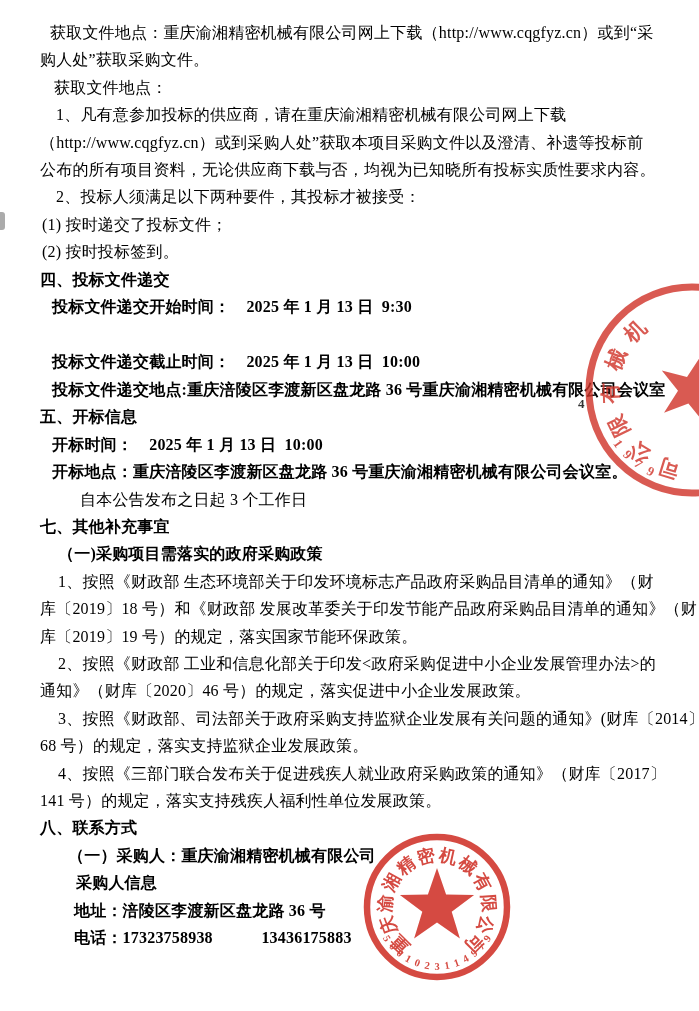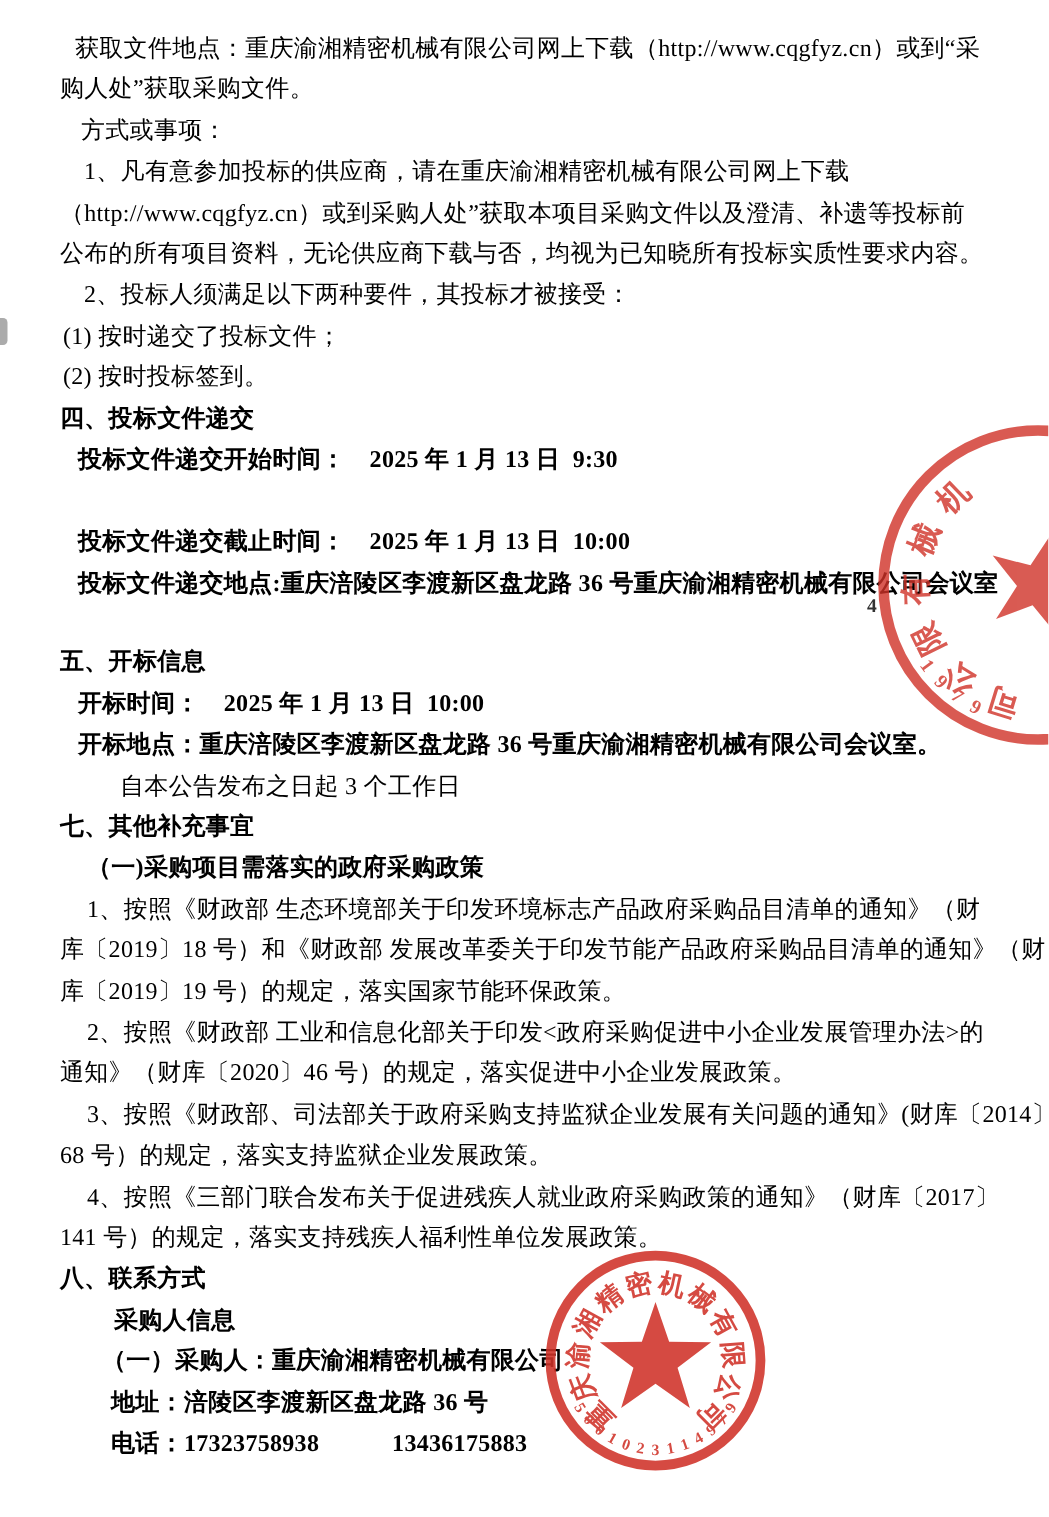--- a/index.html
+++ b/index.html
@@ -32,49 +32,49 @@
     position:absolute;left:0;top:212px;width:5px;height:18px;
     background:#666;opacity:.55;border-radius:0 3px 3px 0;
   }
 </style>
 </head>
 <body>
 
 <div class="doc">
     <p class="para" style="text-indent: 10px;">获取文件地点：重庆渝湘精密机械有限公司网上下载（http://www.cqgfyz.cn）或到“采
 购人处”获取采购文件。</p>
-    <p class="para" style="text-indent: 14px;">方式或事项：</p>
+    <p class="para" style="text-indent: 14px;">获取文件地点：</p>
     <p class="para" style="text-indent: 16px;">1、凡有意参加投标的供应商，请在重庆渝湘精密机械有限公司网上下载
 （http://www.cqgfyz.cn）或到采购人处”获取本项目采购文件以及澄清、补遗等投标前
 公布的所有项目资料，无论供应商下载与否，均视为已知晓所有投标实质性要求内容。</p>
     <p class="para" style="text-indent: 16px;">2、投标人须满足以下两种要件，其投标才被接受：</p>
     <p class="para" style="text-indent: 2px;">(1) 按时递交了投标文件；</p>
     <p class="para" style="text-indent: 2px;">(2) 按时投标签到。</p>
     <p class="para bold" style="text-indent: 0px;">四、投标文件递交</p>
     <p class="para bold" style="text-indent: 12px;">投标文件递交开始时间：　2025 年 1 月 13 日  9:30</p>
     <p class="para bold" style="text-indent: 12px; margin-top: 28px;">投标文件递交截止时间：　2025 年 1 月 13 日  10:00</p>
     <p class="para bold" style="text-indent: 12px;">投标文件递交地点:重庆涪陵区李渡新区盘龙路 36 号重庆渝湘精密机械有限公司会议室</p>
-    <p class="para bold" style="text-indent: 0px; margin-top: 25px;">五、开标信息</p>
+    <p class="para bold" style="text-indent: 0px;">五、开标信息</p>
     <p class="para bold" style="text-indent: 12px;">开标时间：　2025 年 1 月 13 日  10:00</p>
     <p class="para bold" style="text-indent: 12px;">开标地点：重庆涪陵区李渡新区盘龙路 36 号重庆渝湘精密机械有限公司会议室。</p>
     <p class="para" style="text-indent: 40px;">自本公告发布之日起 3 个工作日</p>
     <p class="para bold" style="text-indent: 0px;">七、其他补充事宜</p>
     <p class="para bold" style="text-indent: 18px;">（一)采购项目需落实的政府采购政策</p>
     <p class="para" style="text-indent: 18px;">1、按照《财政部 生态环境部关于印发环境标志产品政府采购品目清单的通知》（财
 库〔2019〕18 号）和《财政部 发展改革委关于印发节能产品政府采购品目清单的通知》（财
 库〔2019〕19 号）的规定，落实国家节能环保政策。</p>
     <p class="para" style="text-indent: 18px; font-family: Liberation Serif, serif;">2、按照《财政部 工业和信息化部关于印发&lt;政府采购促进中小企业发展管理办法&gt;的
 通知》（财库〔2020〕46 号）的规定，落实促进中小企业发展政策。</p>
     <p class="para" style="text-indent: 18px;">3、按照《财政部、司法部关于政府采购支持监狱企业发展有关问题的通知》(财库〔2014〕
 68 号）的规定，落实支持监狱企业发展政策。</p>
     <p class="para" style="text-indent: 18px;">4、按照《三部门联合发布关于促进残疾人就业政府采购政策的通知》（财库〔2017〕
 141 号）的规定，落实支持残疾人福利性单位发展政策。</p>
     <p class="para bold" style="text-indent: 0px;">八、联系方式</p>
+    <p class="para bold" style="text-indent: 28px;">（一）采购人：重庆渝湘精密机械有限公司</p>
     <p class="para bold" style="text-indent: 36px;">采购人信息</p>
-    <p class="para bold" style="text-indent: 28px;">（一）采购人：重庆渝湘精密机械有限公司</p>
     <p class="para bold" style="text-indent: 34px;">地址：涪陵区李渡新区盘龙路 36 号</p>
     <p class="para bold" style="text-indent: 34px;">电话：17323758938　　　13436175883</p>
   </div>
 
 <svg id="stamps" class="stamps-overlay" width="699" height="1011" viewBox="0 0 699 1011">
     <g opacity="0.88">
       <circle cx="437" cy="907" r="70" fill="none" stroke="#d03228" stroke-width="6.5"></circle>
       <text x="400.2" y="943.8" dy="0.35em" font-size="17.5" font-weight="bold" fill="#d03228" text-anchor="middle" transform="rotate(-135.0 400.2 943.8)">重</text>
       <text x="388.3" y="925.2" dy="0.35em" font-size="17.5" font-weight="bold" fill="#d03228" text-anchor="middle" transform="rotate(-110.5 388.3 925.2)">庆</text>
       <text x="385.1" y="903.3" dy="0.35em" font-size="17.5" font-weight="bold" fill="#d03228" text-anchor="middle" transform="rotate(-85.9 385.1 903.3)">渝</text>

